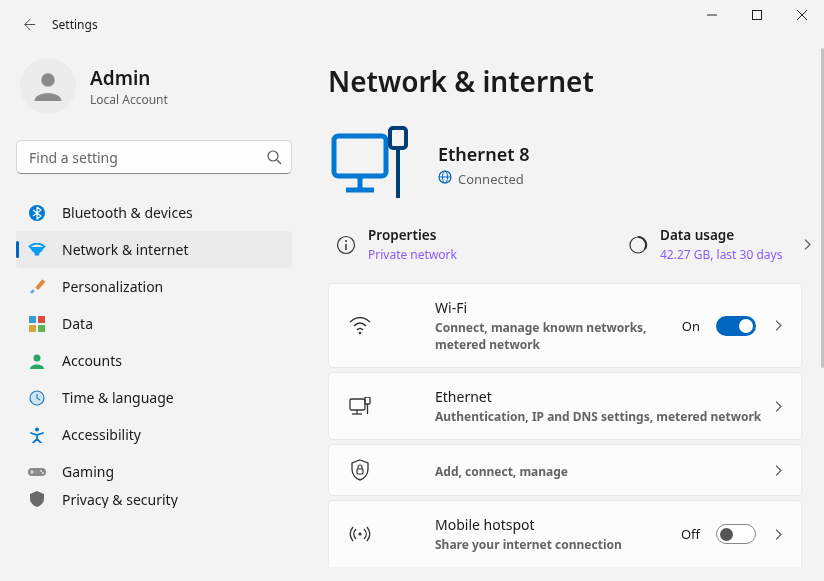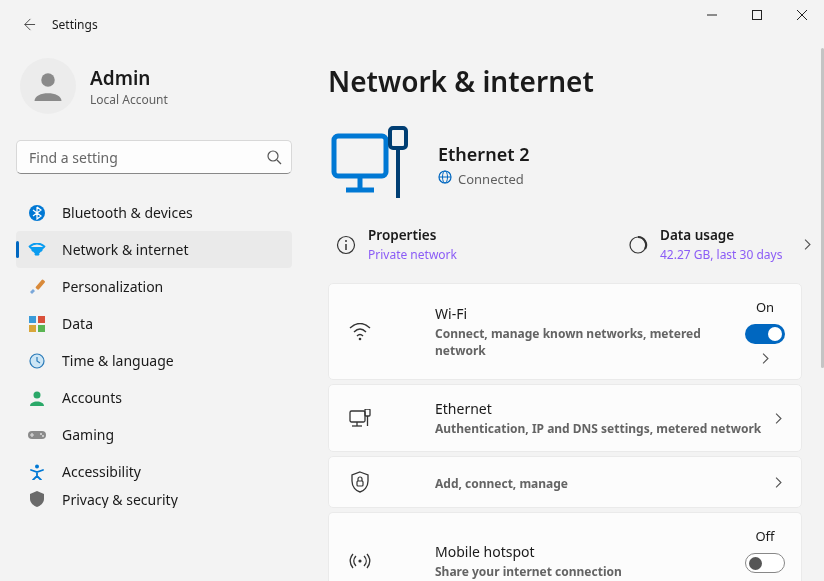--- a/index.html
+++ b/index.html
@@ -51,21 +51,21 @@
 .meta-title { font-size: 13.5px; font-weight: 600; color:#1a1a1a; }
 .meta-sub { font-size: 12px; color: #8b5cf6; margin-top: 2px; }
 .meta-chevron { margin-left:auto; margin-right: 6px; }
 
 .cards { display:flex; flex-direction:column; gap:4px; padding-right: 18px; }
 .card { background:#fcfcfc; border:1px solid #eaeaea; border-radius:5px; display:flex; align-items:center; padding: 14px 16px 14px 20px; cursor:pointer; }
 .card-icon { width:22px; height:22px; margin-right: 20px; display:flex; align-items:center; justify-content:center; color:#333; }
 .card-body { flex:1;margin-left:44px; }
 .card-title { font-size: 14px; color:#1a1a1a; }
 .card-sub { font-size: 12px; color:#646464; margin-top:2px;font-weight:bold; }
-.card-tail { display:flex; align-items:center; gap:8px;flex-direction:column; }
+.card-tail { display:flex; align-items:center; gap:16px; }
 .toggle-label { font-size: 13px; color:#1a1a1a; }
 
 .toggle { width: 40px; height: 20px; border-radius: 10px; position: relative; cursor:pointer; }
 .toggle.on { background:#0067c0; }
 .toggle.on::after { content:""; position:absolute; right:3px; top:3px; width:14px; height:14px; background:#fff; border-radius:50%; }
 .toggle.off { background:#fff; border:1px solid #888; }
 .toggle.off::after { content:""; position:absolute; left:3px; top:2.5px; width:13px; height:13px; background:#555; border-radius:50%; }
 
 .chev { display:flex; align-items:center; justify-content:center; }
 .chev svg { width:13px; height:13px; stroke:#555; }
@@ -163,54 +163,54 @@
               <rect x="9" y="0" width="7" height="7" fill="#d9503a"></rect>
               <rect x="0" y="9" width="7" height="7" fill="#d9a63a"></rect>
               <rect x="9" y="9" width="7" height="7" fill="#5ab552"></rect>
             </svg>
           </span>
           <span>Data</span>
         </li>
       <li>
           <span class="nav-icon">
             <svg width="16" height="16" viewBox="0 0 16 16">
+              <circle cx="8" cy="5" r="3.5" fill="#2aa868"></circle>
+              <path d="M1 16 C1 10 15 10 15 16 Z" fill="#2aa868"></path>
+            </svg>
+          </span>
+          <span>Accounts</span>
+        </li>
+      <li>
+          <span class="nav-icon">
+            <svg width="16" height="16" viewBox="0 0 16 16">
               <circle cx="8" cy="8" r="7" fill="#cde6f5" stroke="#2a7ab8" stroke-width="1.2"></circle>
               <path d="M8 4 V8 L11 10" stroke="#2a7ab8" stroke-width="1.2" fill="none"></path>
             </svg>
           </span>
           <span>Time &amp; language</span>
         </li>
       <li>
           <span class="nav-icon">
             <svg width="16" height="16" viewBox="0 0 16 16">
-              <circle cx="8" cy="5" r="3.5" fill="#2aa868"></circle>
-              <path d="M1 16 C1 10 15 10 15 16 Z" fill="#2aa868"></path>
-            </svg>
-          </span>
-          <span>Accounts</span>
+              <circle cx="8" cy="2.5" r="2" fill="#0078d4"></circle>
+              <path d="M2 6 L8 8 L14 6 M8 8 V12 M8 12 L4 16 M8 12 L12 16" stroke="#0078d4" stroke-width="1.8" fill="none" stroke-linecap="round"></path>
+            </svg>
+          </span>
+          <span>Accessibility</span>
         </li>
       <li>
           <span class="nav-icon">
             <svg width="18" height="12" viewBox="0 0 18 12">
               <rect x="0" y="2" width="18" height="8" rx="4" fill="#8a8a8a"></rect>
               <circle cx="13" cy="5" r="1" fill="#ddd"></circle>
               <circle cx="15" cy="7" r="1" fill="#ddd"></circle>
               <path d="M4 4 V8 M2 6 H6" stroke="#ddd" stroke-width="1.2"></path>
             </svg>
           </span>
           <span>Gaming</span>
-        </li>
-      <li>
-          <span class="nav-icon">
-            <svg width="16" height="16" viewBox="0 0 16 16">
-              <circle cx="8" cy="2.5" r="2" fill="#0078d4"></circle>
-              <path d="M2 6 L8 8 L14 6 M8 8 V12 M8 12 L4 16 M8 12 L12 16" stroke="#0078d4" stroke-width="1.8" fill="none" stroke-linecap="round"></path>
-            </svg>
-          </span>
-          <span>Accessibility</span>
         </li>
       <li class="cut">
           <span class="nav-icon">
             <svg width="14" height="16" viewBox="0 0 14 16">
               <path d="M7 0 L14 3 V8 C14 12 10 15 7 16 C4 15 0 12 0 8 V3 Z" fill="#6a6a6a"></path>
             </svg>
           </span>
           <span>Privacy &amp; security</span>
         </li>
     </ul>
@@ -223,21 +223,21 @@
       <div class="hero-icon">
         <svg width="90" height="90" viewBox="0 0 90 90">
           <rect x="6" y="16" width="52" height="40" rx="4" fill="none" stroke="#0078d4" stroke-width="5"></rect>
           <line x1="32" y1="56" x2="32" y2="70" stroke="#0078d4" stroke-width="5"></line>
           <line x1="18" y1="70" x2="46" y2="70" stroke="#0078d4" stroke-width="5"></line>
           <rect x="62" y="8" width="16" height="20" rx="3" fill="none" stroke="#003e73" stroke-width="4"></rect>
           <line x1="70" y1="28" x2="70" y2="78" stroke="#003e73" stroke-width="4"></line>
         </svg>
       </div>
       <div>
-        <div class="hero-title">Ethernet 2</div>
+        <div class="hero-title">Ethernet 8</div>
         <div class="hero-status">
           <span class="globe">
             <svg width="14" height="14" viewBox="0 0 14 14">
                 <circle cx="7" cy="7" r="6" fill="none" stroke="#0067c0" stroke-width="1.2"></circle>
                 <ellipse cx="7" cy="7" rx="2.5" ry="6" fill="none" stroke="#0067c0" stroke-width="1"></ellipse>
                 <line x1="1" y1="7" x2="13" y2="7" stroke="#0067c0" stroke-width="1"></line>
               </svg>
           </span>
           <span>Connected</span>
         </div>

